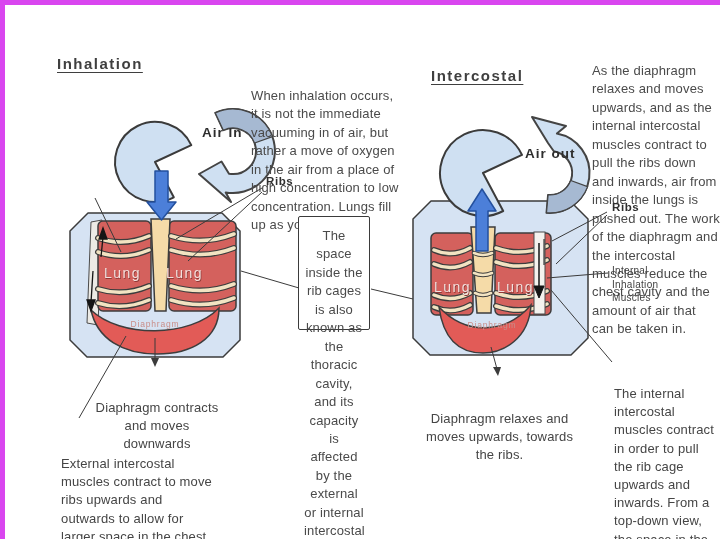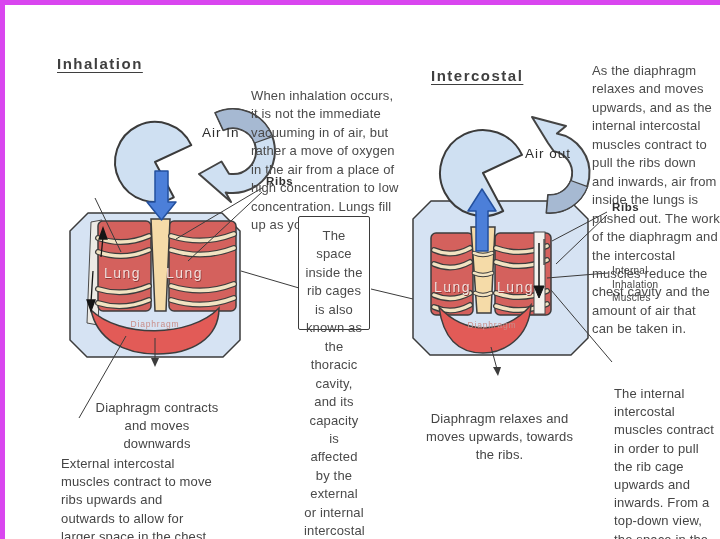--- a/index.html
+++ b/index.html
@@ -1,21 +1,21 @@
 <!DOCTYPE html>
 <html><head>
 <meta charset="utf-8">
 <style>
   html,body{margin:0;padding:0;background:#fff;}
   #page{position:relative;width:718px;height:537px;background:#ffffff;border:5px solid #d946ef;
         font-family:"Liberation Sans","DejaVu Sans",sans-serif;color:#3b3b3b;overflow:hidden;}
   #diagram-svg{position:absolute;left:0;top:0;z-index:1;}
   .txt{position:absolute;z-index:2;color:#3f3f3f;}
   .title{font-size:15px;font-weight:bold;text-decoration:underline;text-underline-offset:3px;letter-spacing:1.5px;}
-  .air{font-size:13.5px;letter-spacing:1px;font-weight:normal;color:#2e2e2e;}
+  .air{font-size:13.5px;letter-spacing:1px;font-weight:bold;color:#2e2e2e;}
   .para{font-size:13px;line-height:1.42;letter-spacing:0.15px;color:#4a4a4a;}
   .label{font-size:9.5px;line-height:1.35;letter-spacing:0.3px;}
   .biglabel{font-size:11.5px;letter-spacing:0.6px;font-weight:bold;color:#2e2e2e;}
   .note{font-size:13px;line-height:1.4;letter-spacing:0.15px;color:#454545;margin-top:34px;}
   .centerbox{border:1.5px solid #3b3b3b;background:#ffffff;box-sizing:border-box;
              text-align:center;padding:10px 5px;border-radius:2px;}
   .lungword{font-size:14px;letter-spacing:1.5px;color:#f3e0de;text-shadow:0.6px 0.6px 0 #8d3a37;}
   .diaword{font-size:8.5px;letter-spacing:0.8px;color:#c98e89;text-align:center;}
 </style>
 </head>

